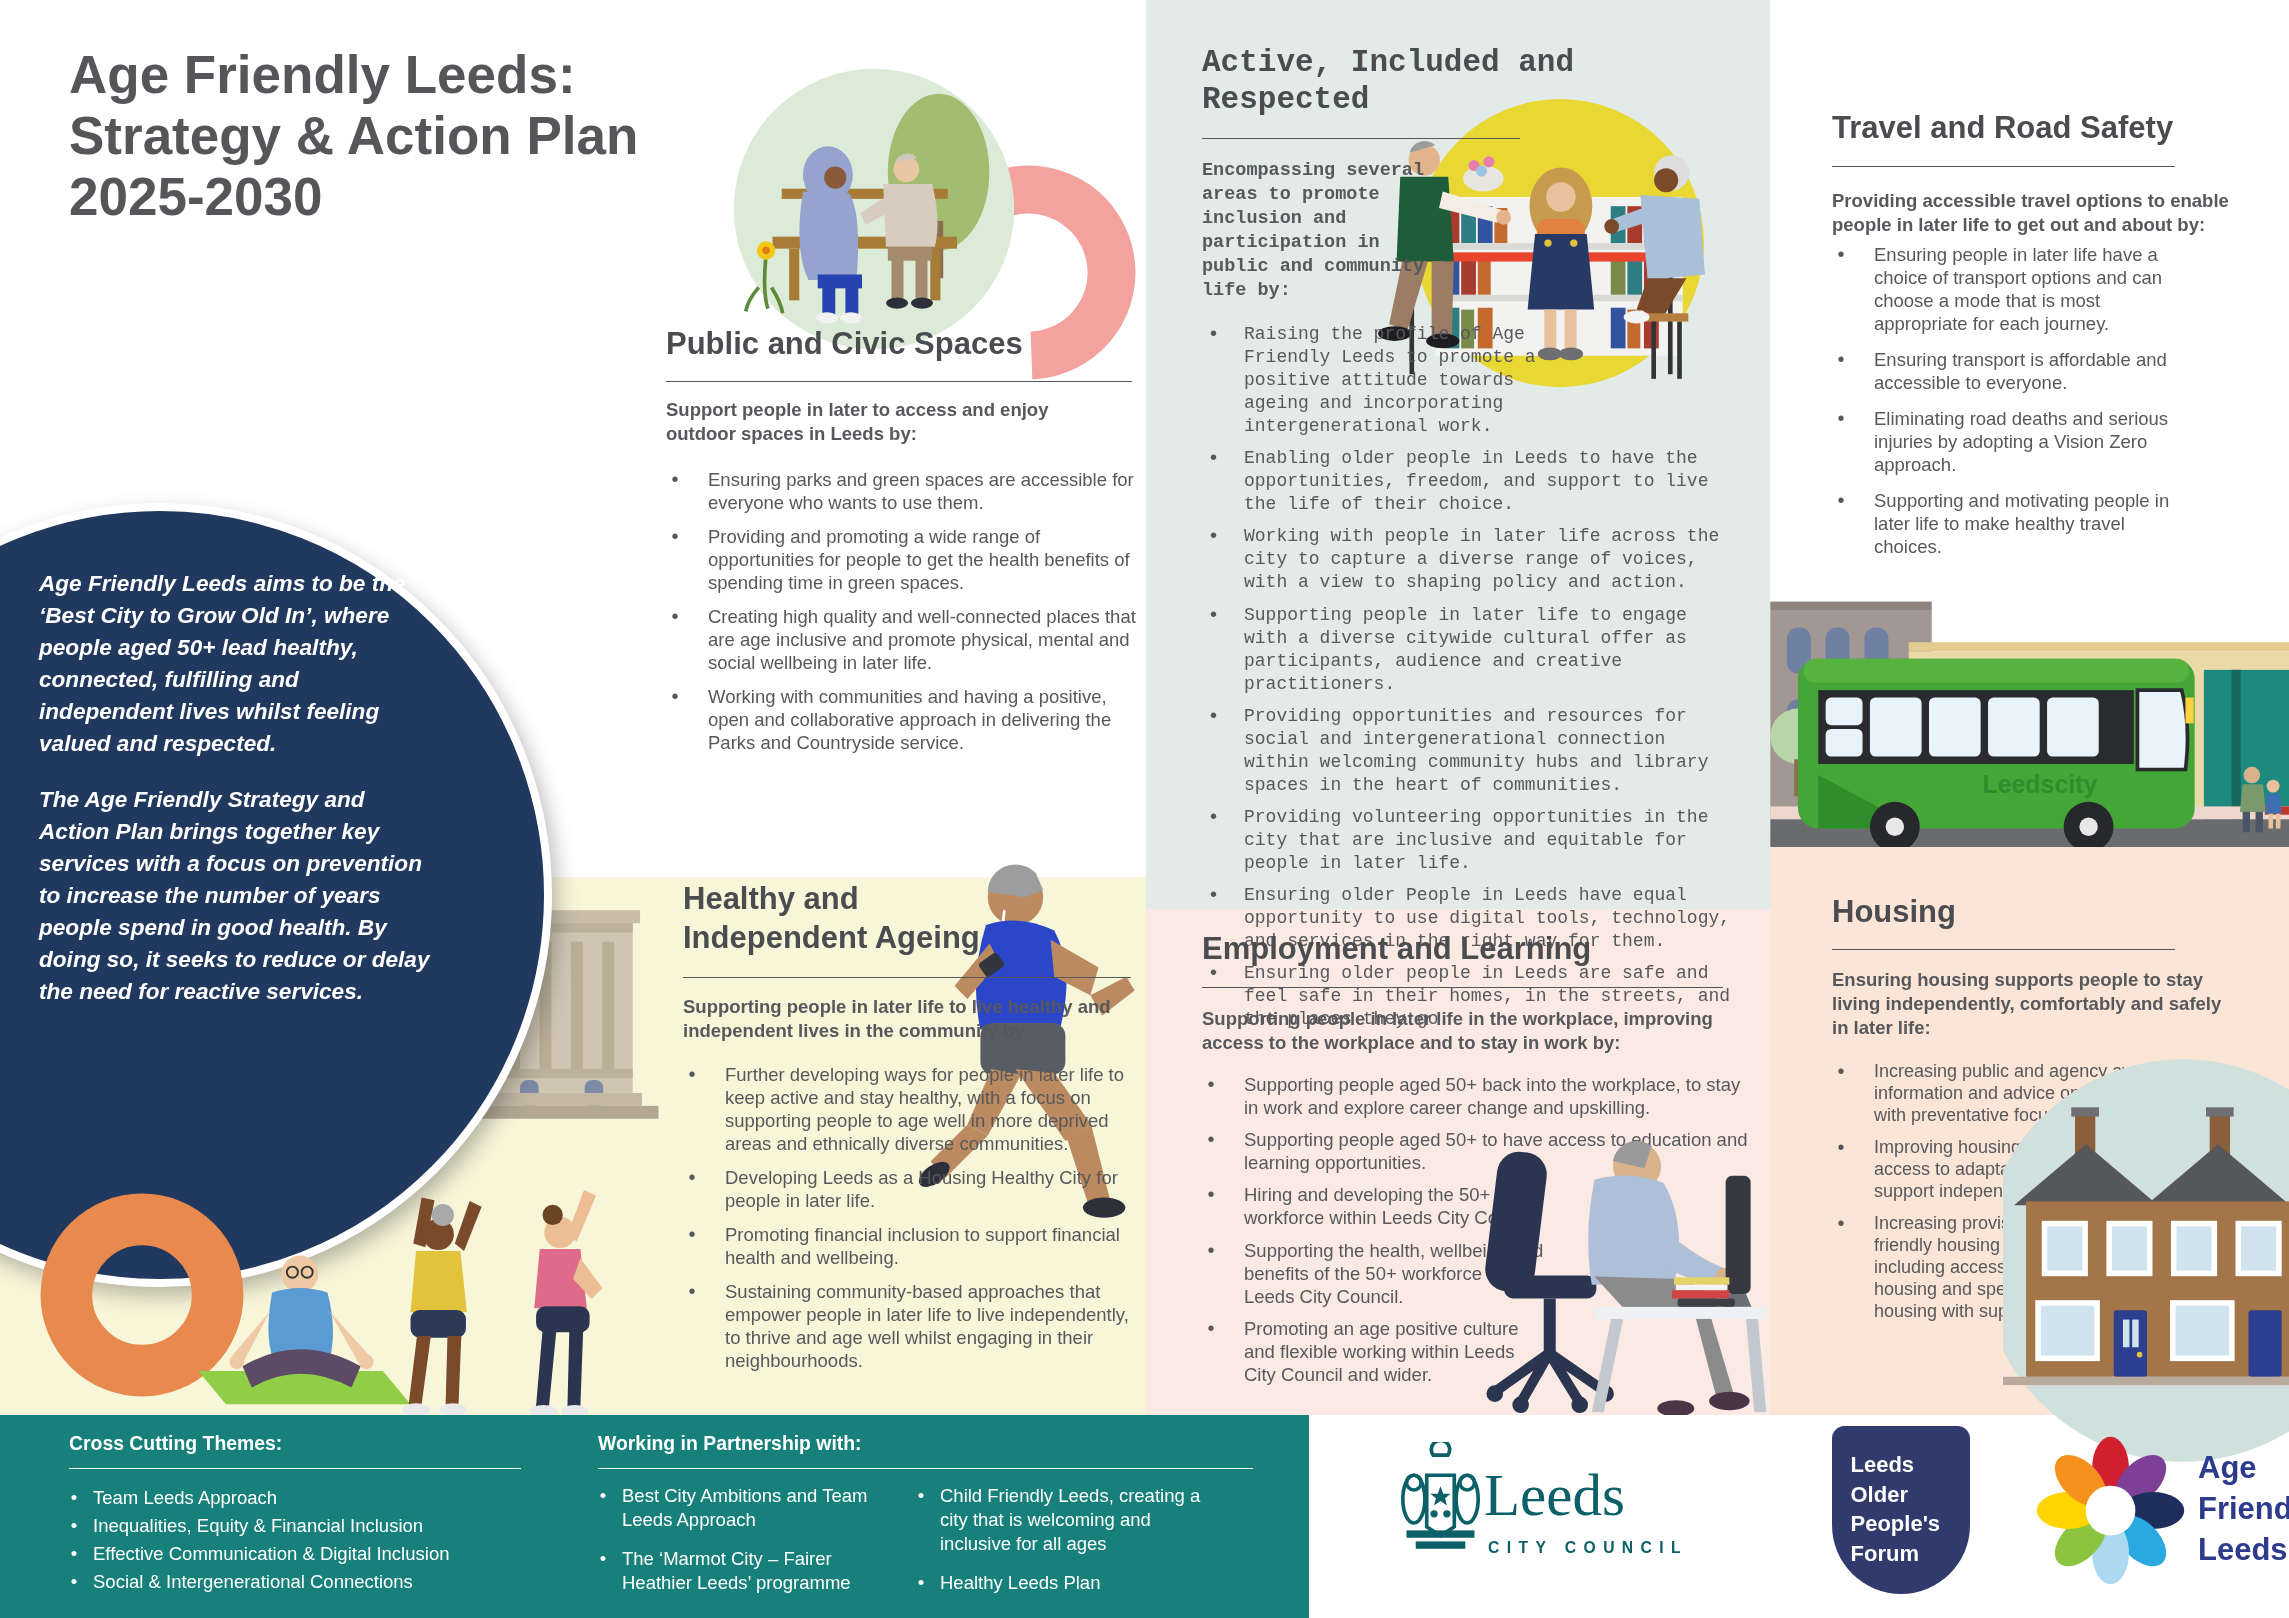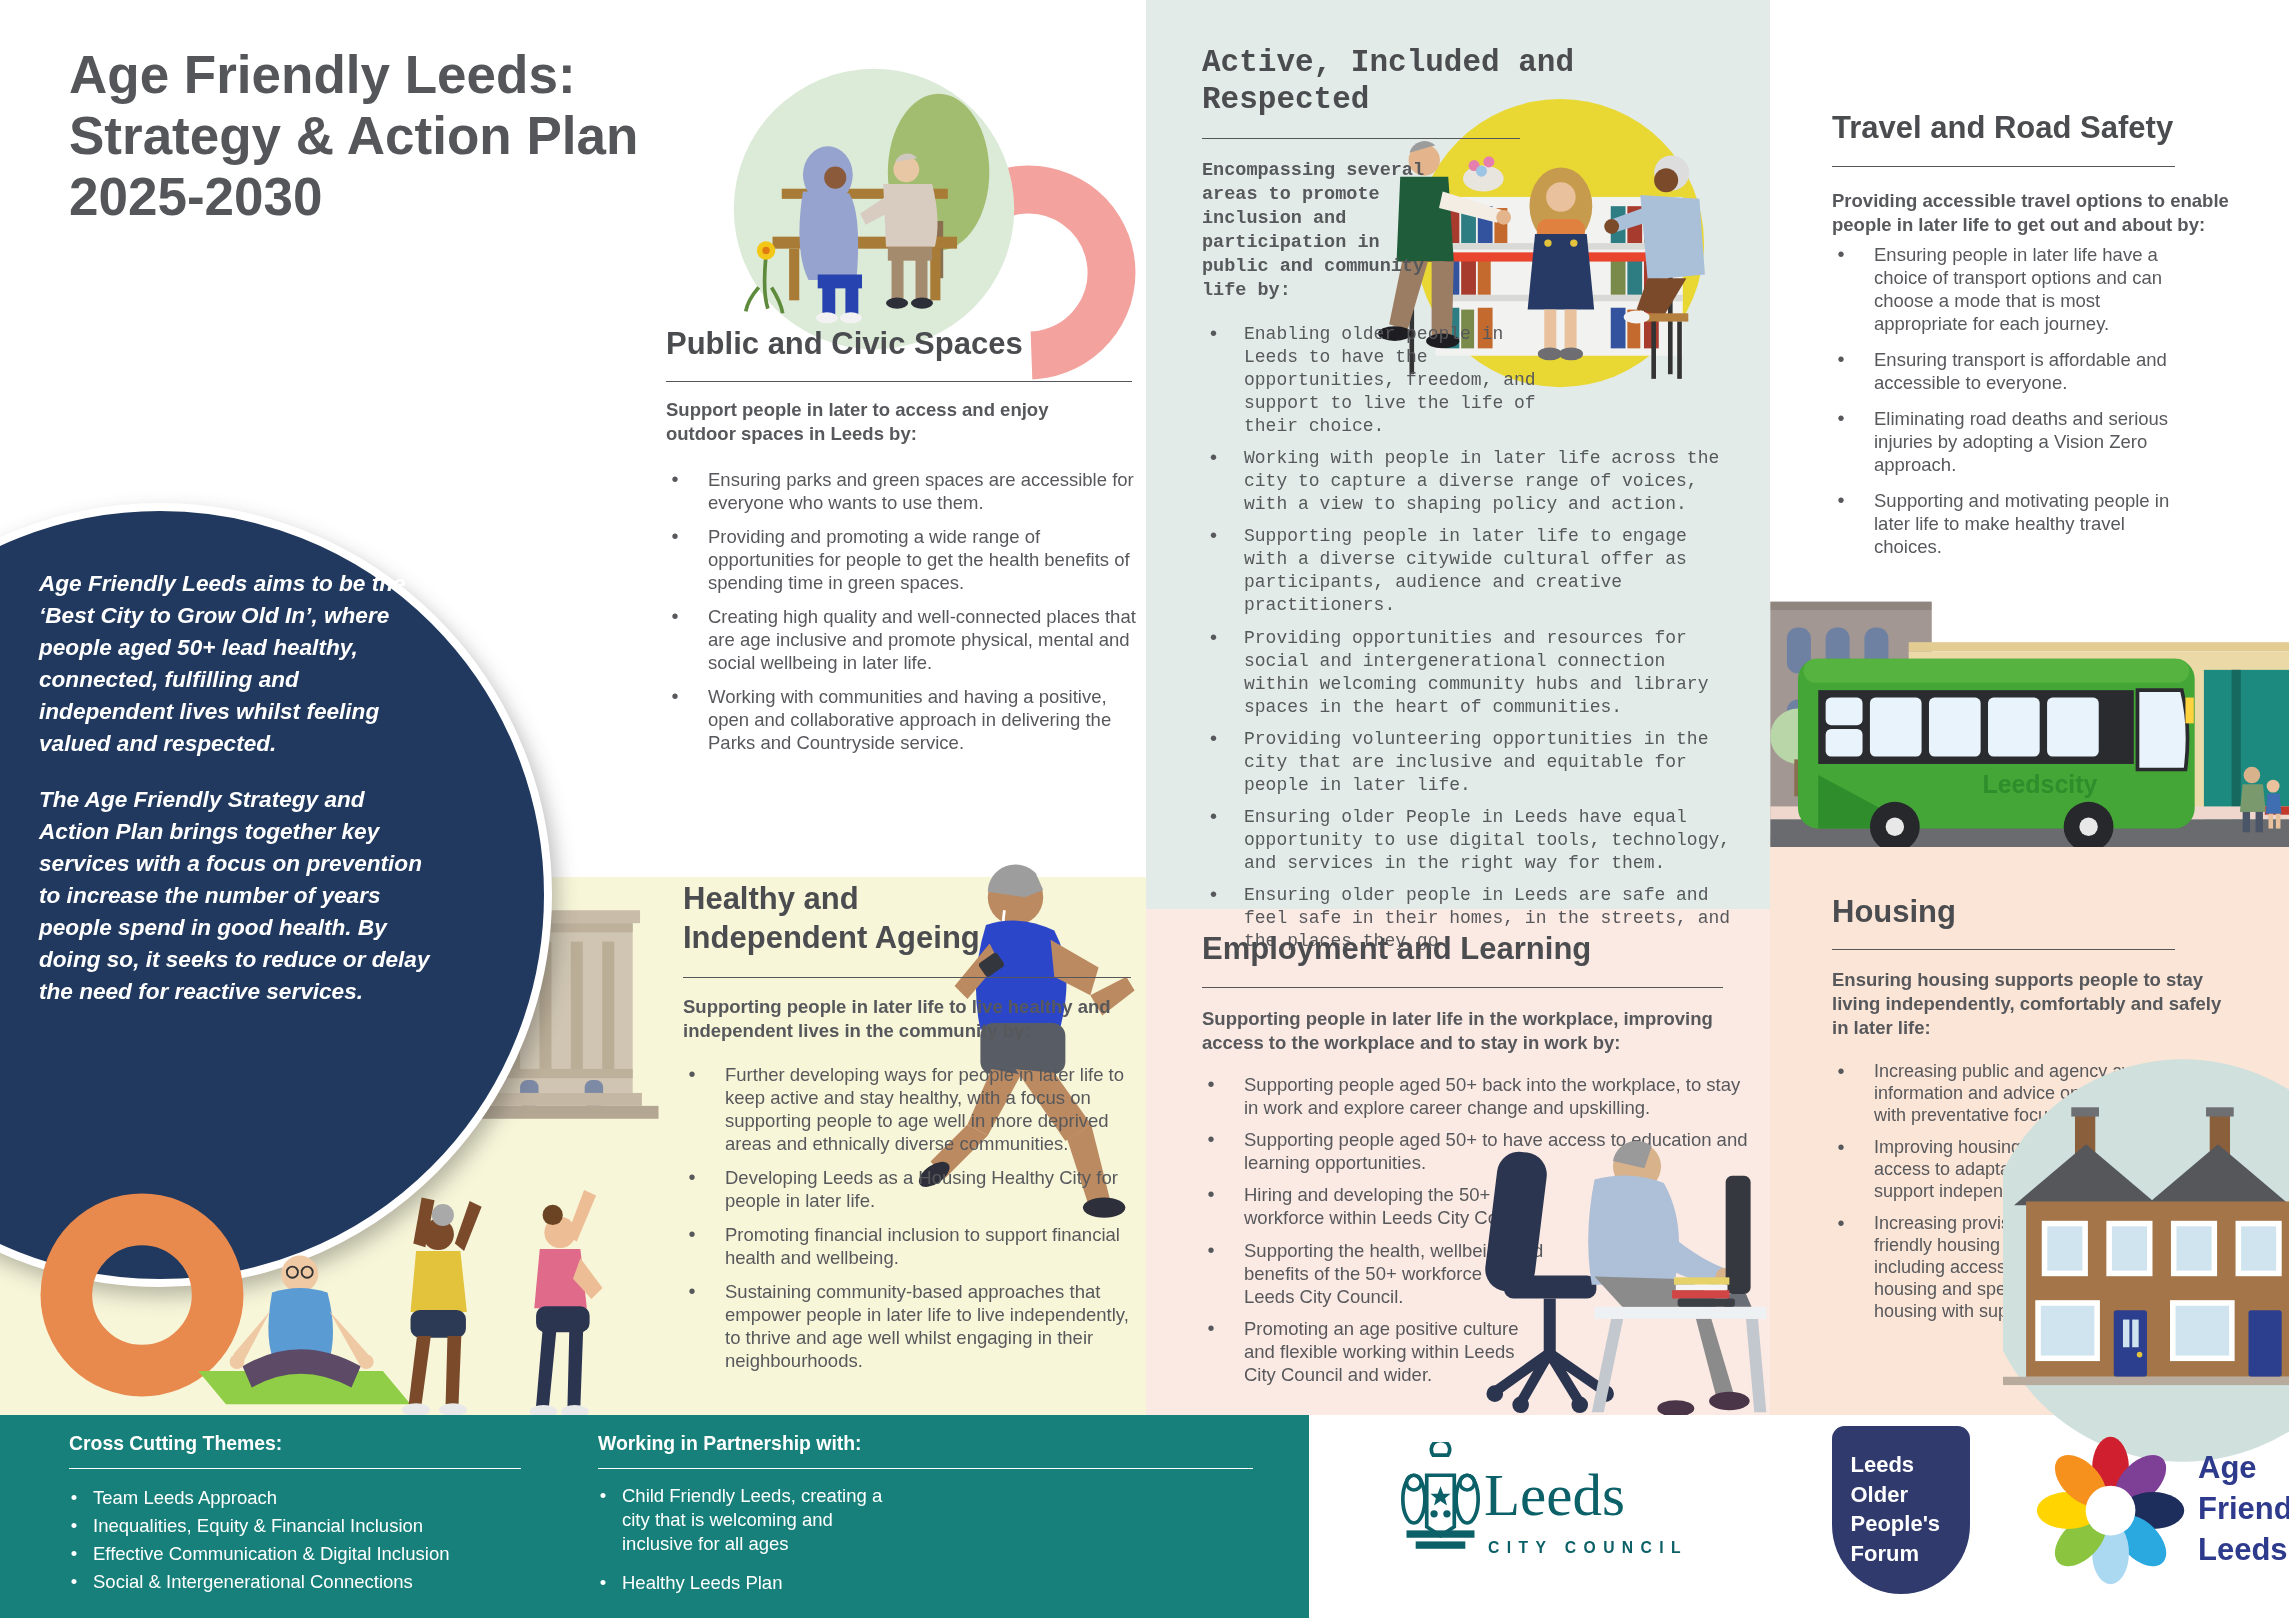--- a/index.html
+++ b/index.html
@@ -369,20 +369,21 @@
       <rect x="362" y="253" width="5" height="62" fill="#333"></rect>
       <ellipse cx="318" cy="248" rx="14" ry="7" fill="#f2f2f2"></ellipse>
     </svg>
   </div>
 
   <div id="sec-active" class="col-abs">
     <h2 class="sec">Active, Included and Respected</h2>
     <hr class="rule">
     <p class="intro">Encompassing several areas to promote inclusion and participation in public and community life by:</p>
     <ul class="bullets active-list">
+        <li>Raising the profile of Age Friendly Leeds to promote a positive attitude towards ageing and incorporating intergenerational work.</li>
         <li>Enabling older people in Leeds to have the opportunities, freedom, and support to live the life of their choice.</li>
         <li>Working with people in later life across the city to capture a diverse range of voices, with a view to shaping policy and action.</li>
         <li>Supporting people in later life to engage with a diverse citywide cultural offer as participants, audience and creative practitioners.</li>
         <li>Providing opportunities and resources for social and intergenerational connection within welcoming community hubs and library spaces in the heart of communities.</li>
         <li>Providing volunteering opportunities in the city that are inclusive and equitable for people in later life.</li>
         <li>Ensuring older People in Leeds have equal opportunity to use digital tools, technology, and services in the right way for them.</li>
         <li>Ensuring older people in Leeds are safe and feel safe in their homes, in the streets, and the places they go.</li>
       </ul>
   </div>
 
@@ -538,20 +539,26 @@
         <li>Inequalities, Equity &amp; Financial Inclusion</li>
         <li>Effective Communication &amp; Digital Inclusion</li>
         <li>Social &amp; Intergenerational Connections</li>
       </ul>
   </div>
 
   <div id="ftr-partner" class="ftr">
     <h3>Working in Partnership with:</h3>
     <hr class="rule">
     <div class="pcols">
+      <div class="pcol-a">
+          <ul class="fbul">
+            <li>Best City Ambitions and Team Leeds Approach</li>
+            <li>The ‘Marmot City – Fairer Heathier Leeds’ programme</li>
+          </ul>
+        </div>
       <div class="pcol-b">
           <ul class="fbul">
             <li>Child Friendly Leeds, creating a city that is welcoming and inclusive for all ages</li>
             <li>Healthy Leeds Plan</li>
           </ul>
         </div>
     </div>
   </div>
 
   <div style="position:absolute;left:1401px;top:1442px;">

